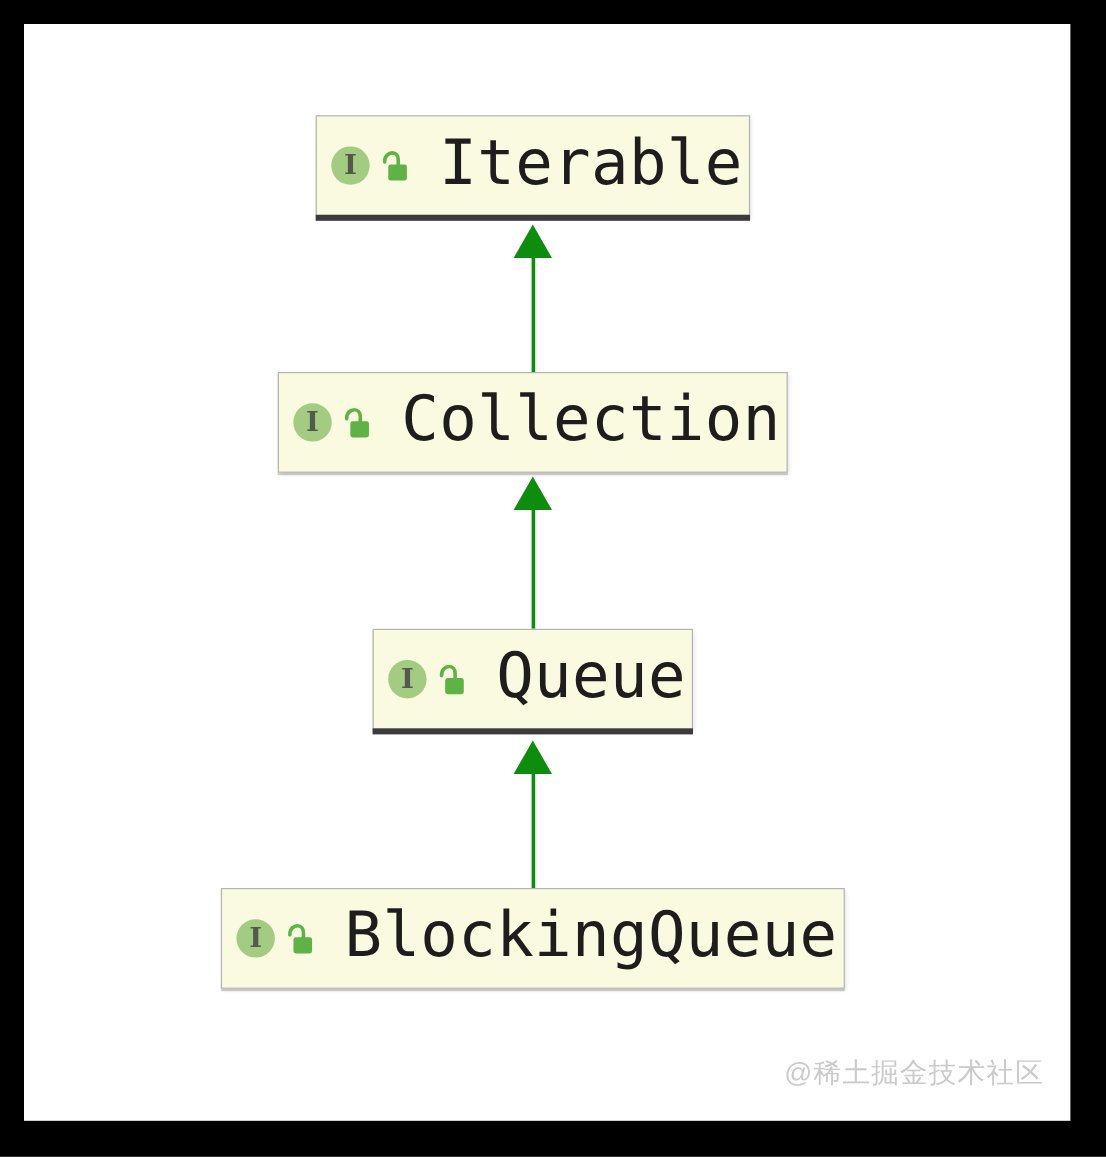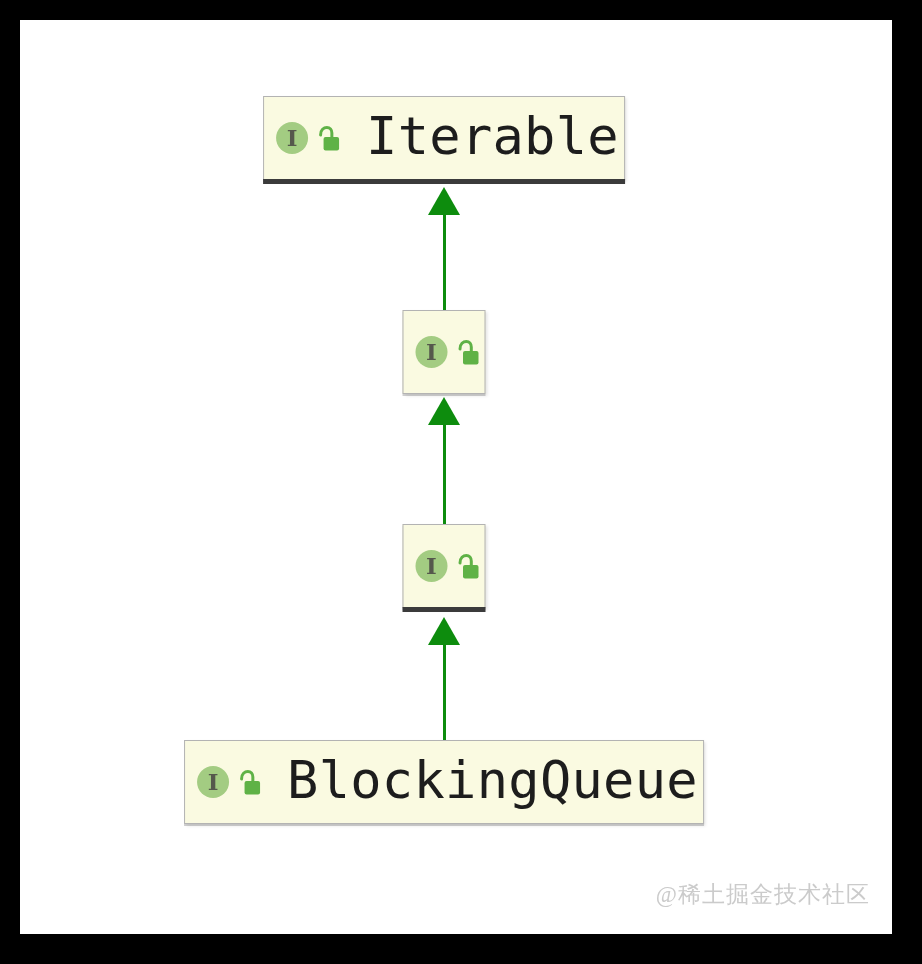--- a/index.html
+++ b/index.html
@@ -88,21 +88,21 @@
   #node-collection    { top: 290px; }
   #node-queue         { top: 504px; }
   #node-blockingqueue { top: 720px; }
   #arrow-1 { top: 167px; height: 123px; }
   #arrow-2 { top: 377px; height: 127px; }
   #arrow-3 { top: 597px; height: 123px; }
   
   .watermark {
     position: absolute;
     right: 22px; bottom: 24px;
-    font-family: Liberation Serif, serif;
+    font-family: Liberation Sans, sans-serif;
     font-size: 23px;
     letter-spacing: 1px;
     color: #cbcbcb;
     margin-top: 36px;
   }
 </style>
 </head>
 <body>
 
 <div class="panel">
@@ -129,37 +129,39 @@
   <div class="node" id="node-collection">
     <span class="iface-badge">
         <span class="iface-letter">I</span>
       </span>
     <span class="lock">
       <svg width="24" height="27" viewBox="0 0 24 27" aria-hidden="true">
         <path d="M4.5 10 C4.2 4.8 8 2.4 10.8 2.4 C13.8 2.4 15.8 4.8 15.8 8 L15.8 12.5" fill="none" stroke="#5fb246" stroke-width="3" stroke-linecap="round"></path>
         <rect x="7.5" y="12" width="15.5" height="13.5" rx="2" fill="#5fb246"></rect>
       </svg>
     </span>
+    <span class="label">Collection</span>
   </div>
 
   <div class="arrow" id="arrow-2">
     <div class="arrow-head"></div>
     <div class="arrow-line"></div>
   </div>
 
   <div class="node" id="node-queue">
     <span class="iface-badge">
         <span class="iface-letter">I</span>
       </span>
     <span class="lock">
       <svg width="24" height="27" viewBox="0 0 24 27" aria-hidden="true">
         <path d="M4.5 10 C4.2 4.8 8 2.4 10.8 2.4 C13.8 2.4 15.8 4.8 15.8 8 L15.8 12.5" fill="none" stroke="#5fb246" stroke-width="3" stroke-linecap="round"></path>
         <rect x="7.5" y="12" width="15.5" height="13.5" rx="2" fill="#5fb246"></rect>
       </svg>
     </span>
+    <span class="label">Queue</span>
     <span class="underline-bar"></span>
   </div>
 
   <div class="arrow" id="arrow-3">
     <div class="arrow-head"></div>
     <div class="arrow-line"></div>
   </div>
 
   <div class="node" id="node-blockingqueue">
     <span class="iface-badge">

